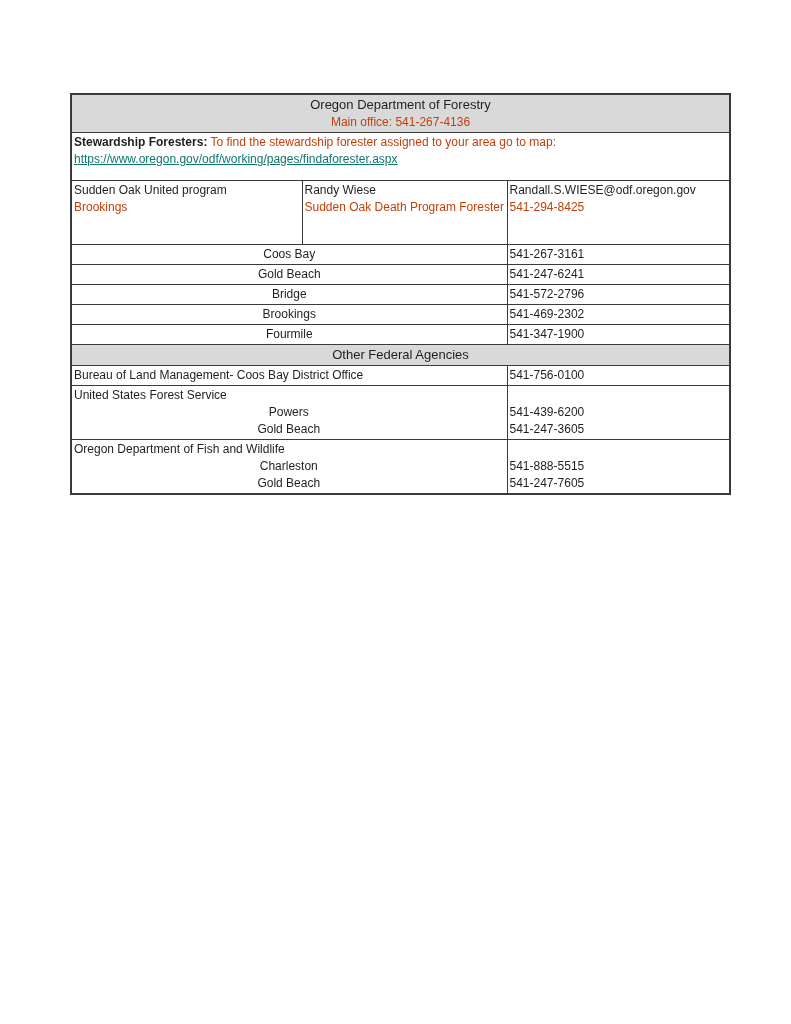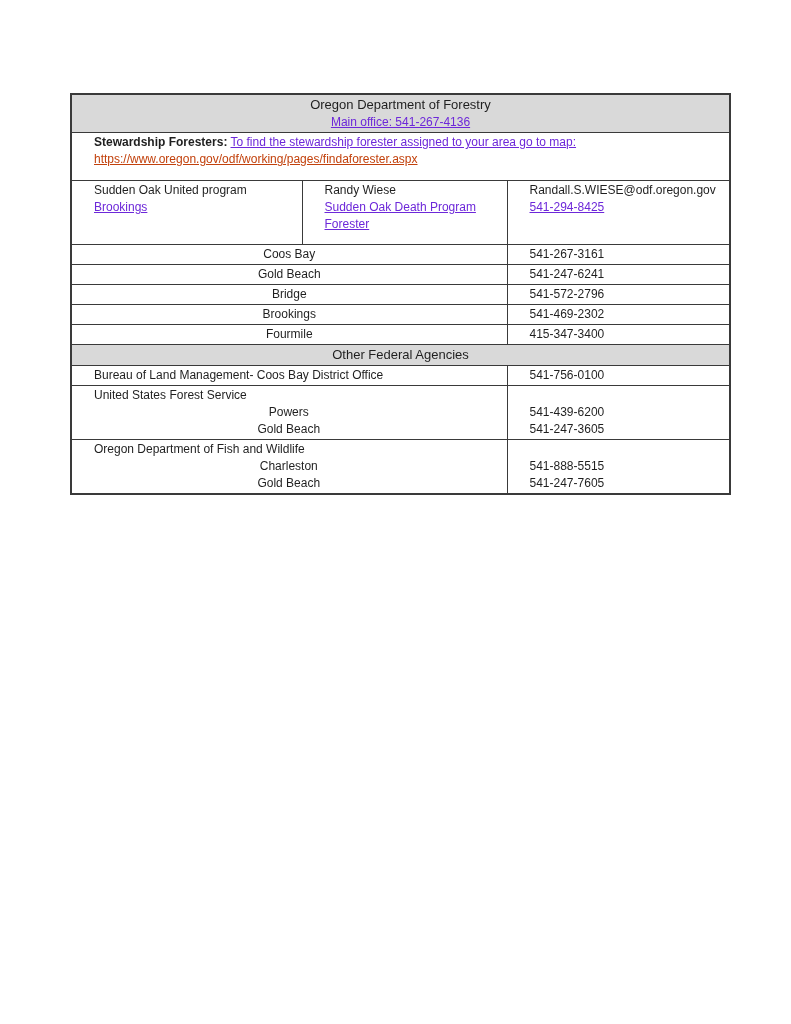--- a/index.html
+++ b/index.html
@@ -14,34 +14,34 @@
   table.contact {
     position: absolute;
     left: 70px; top: 93px;
     width: 659px;
     border-collapse: collapse;
     table-layout: fixed;
     border: 2px solid #3a3a3a;
   }
   table.contact td {
     border: 1px solid #3a3a3a;
-    padding: 1px 22px;
+    padding: 1px 2px;
     font-size: 12px;
     line-height: 17px;
     color: #1f1f1f;
     vertical-align: top;
     overflow: hidden;
   }
   .hdr { background: #d9d9d9; text-align: center; }
   .hdr .title { font-size: 13px; line-height: 18px; color: #1f1f1f; }
-  .muted { color: #6d28d9; text-decoration: underline; }
+  .muted { color: #c2410c; }
   .bold { font-weight: bold; }
   .right { text-align: center; }
   .line { line-height: 17px; min-height: 17px; }
-  a.doclink { color: #c2410c; text-decoration: underline; cursor: pointer; font-size: 12px; }
+  a.doclink { color: #0f766e; text-decoration: underline; cursor: pointer; font-size: 12px; }
   td.phone-cell { padding-left: 22px; color: #9c9c9c; }
   td.loc-cell { text-align: center; padding-right: 7px; }
   .spacer { min-height: 17px; }
 </style>
 </head>
 <body>
 
 <div class="page">
   <table class="contact">
     <colgroup>
@@ -92,21 +92,21 @@
     <tr style="height:18px">
       <td colspan="2" class="loc-cell">Bridge</td>
       <td class="phone-cell">541-572-2796</td>
     </tr>
     <tr style="height:18px">
       <td colspan="2" class="loc-cell">Brookings</td>
       <td class="phone-cell">541-469-2302</td>
     </tr>
     <tr style="height:18px">
       <td colspan="2" class="loc-cell">Fourmile</td>
-      <td class="phone-cell">415-347-3400</td>
+      <td class="phone-cell">541-347-1900</td>
     </tr>
 
     <tr style="height:18px">
       <td colspan="3" class="hdr">
         <div class="title">Other Federal Agencies</div>
       </td>
     </tr>
     <tr style="height:19px">
       <td colspan="2">Bureau of Land Management- Coos Bay District Office</td>
       <td class="phone-cell">541-756-0100</td>

